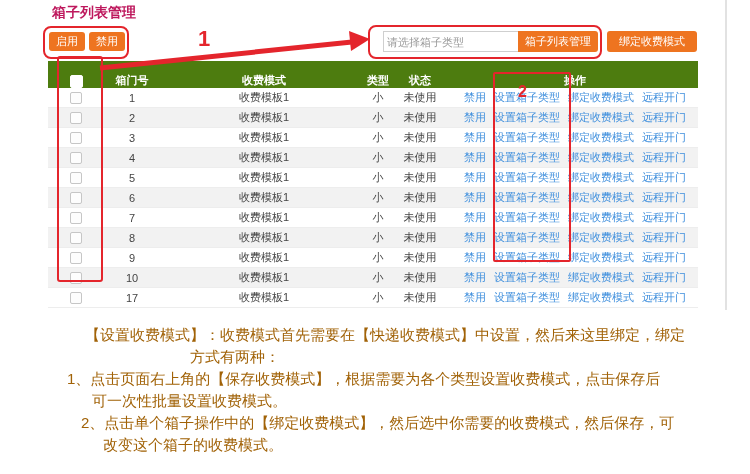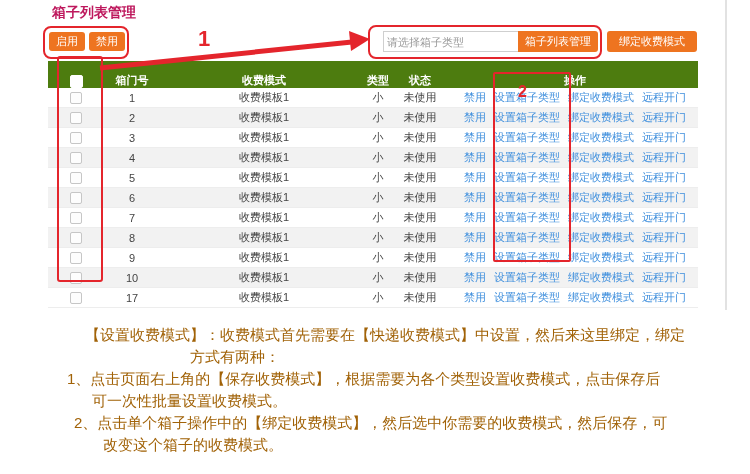--- a/index.html
+++ b/index.html
@@ -41,21 +41,21 @@
   #rect-cb      { left:57px;  top:56px; width:42px;  height:222px; border-radius:3px; }
   #rect-settype { left:493px; top:72px; width:74px;  height:186px; border-radius:2px; }
   #label1 { position:absolute; left:198px; top:26px; color:#e4252c; font-size:22px; font-weight:bold; z-index:6; }
   #label2 { position:absolute; left:518px; top:83px; color:#e4252c; font-size:16px; font-weight:bold; z-index:6; }
   #arrow-svg { position:absolute; left:0; top:0; pointer-events:none; z-index:6; }
 
   #right-divider { position:absolute; left:725px; top:0; width:2px; height:310px; background:#e2e2e2; }
 
   
   .notes { position:absolute; left:65px; top:324px; font-size:15px; line-height:22px; color:#a16207; width:650px; }
-  .nl-0{margin-left:20px}.nl-1{margin-left:125px}.nl-2{margin-left:2px}.nl-3{margin-left:27px}.nl-4{margin-left:9px}.nl-5{margin-left:38px}
+  .nl-0{margin-left:20px}.nl-1{margin-left:125px}.nl-2{margin-left:2px}.nl-3{margin-left:27px}.nl-4{margin-left:16px}.nl-5{margin-left:38px}
 </style>
 </head>
 <body>
 
 <div class="page">
 
   <div class="title">箱子列表管理</div>
 
   <div class="toolbar-left">
     <button class="btn">启用</button>

